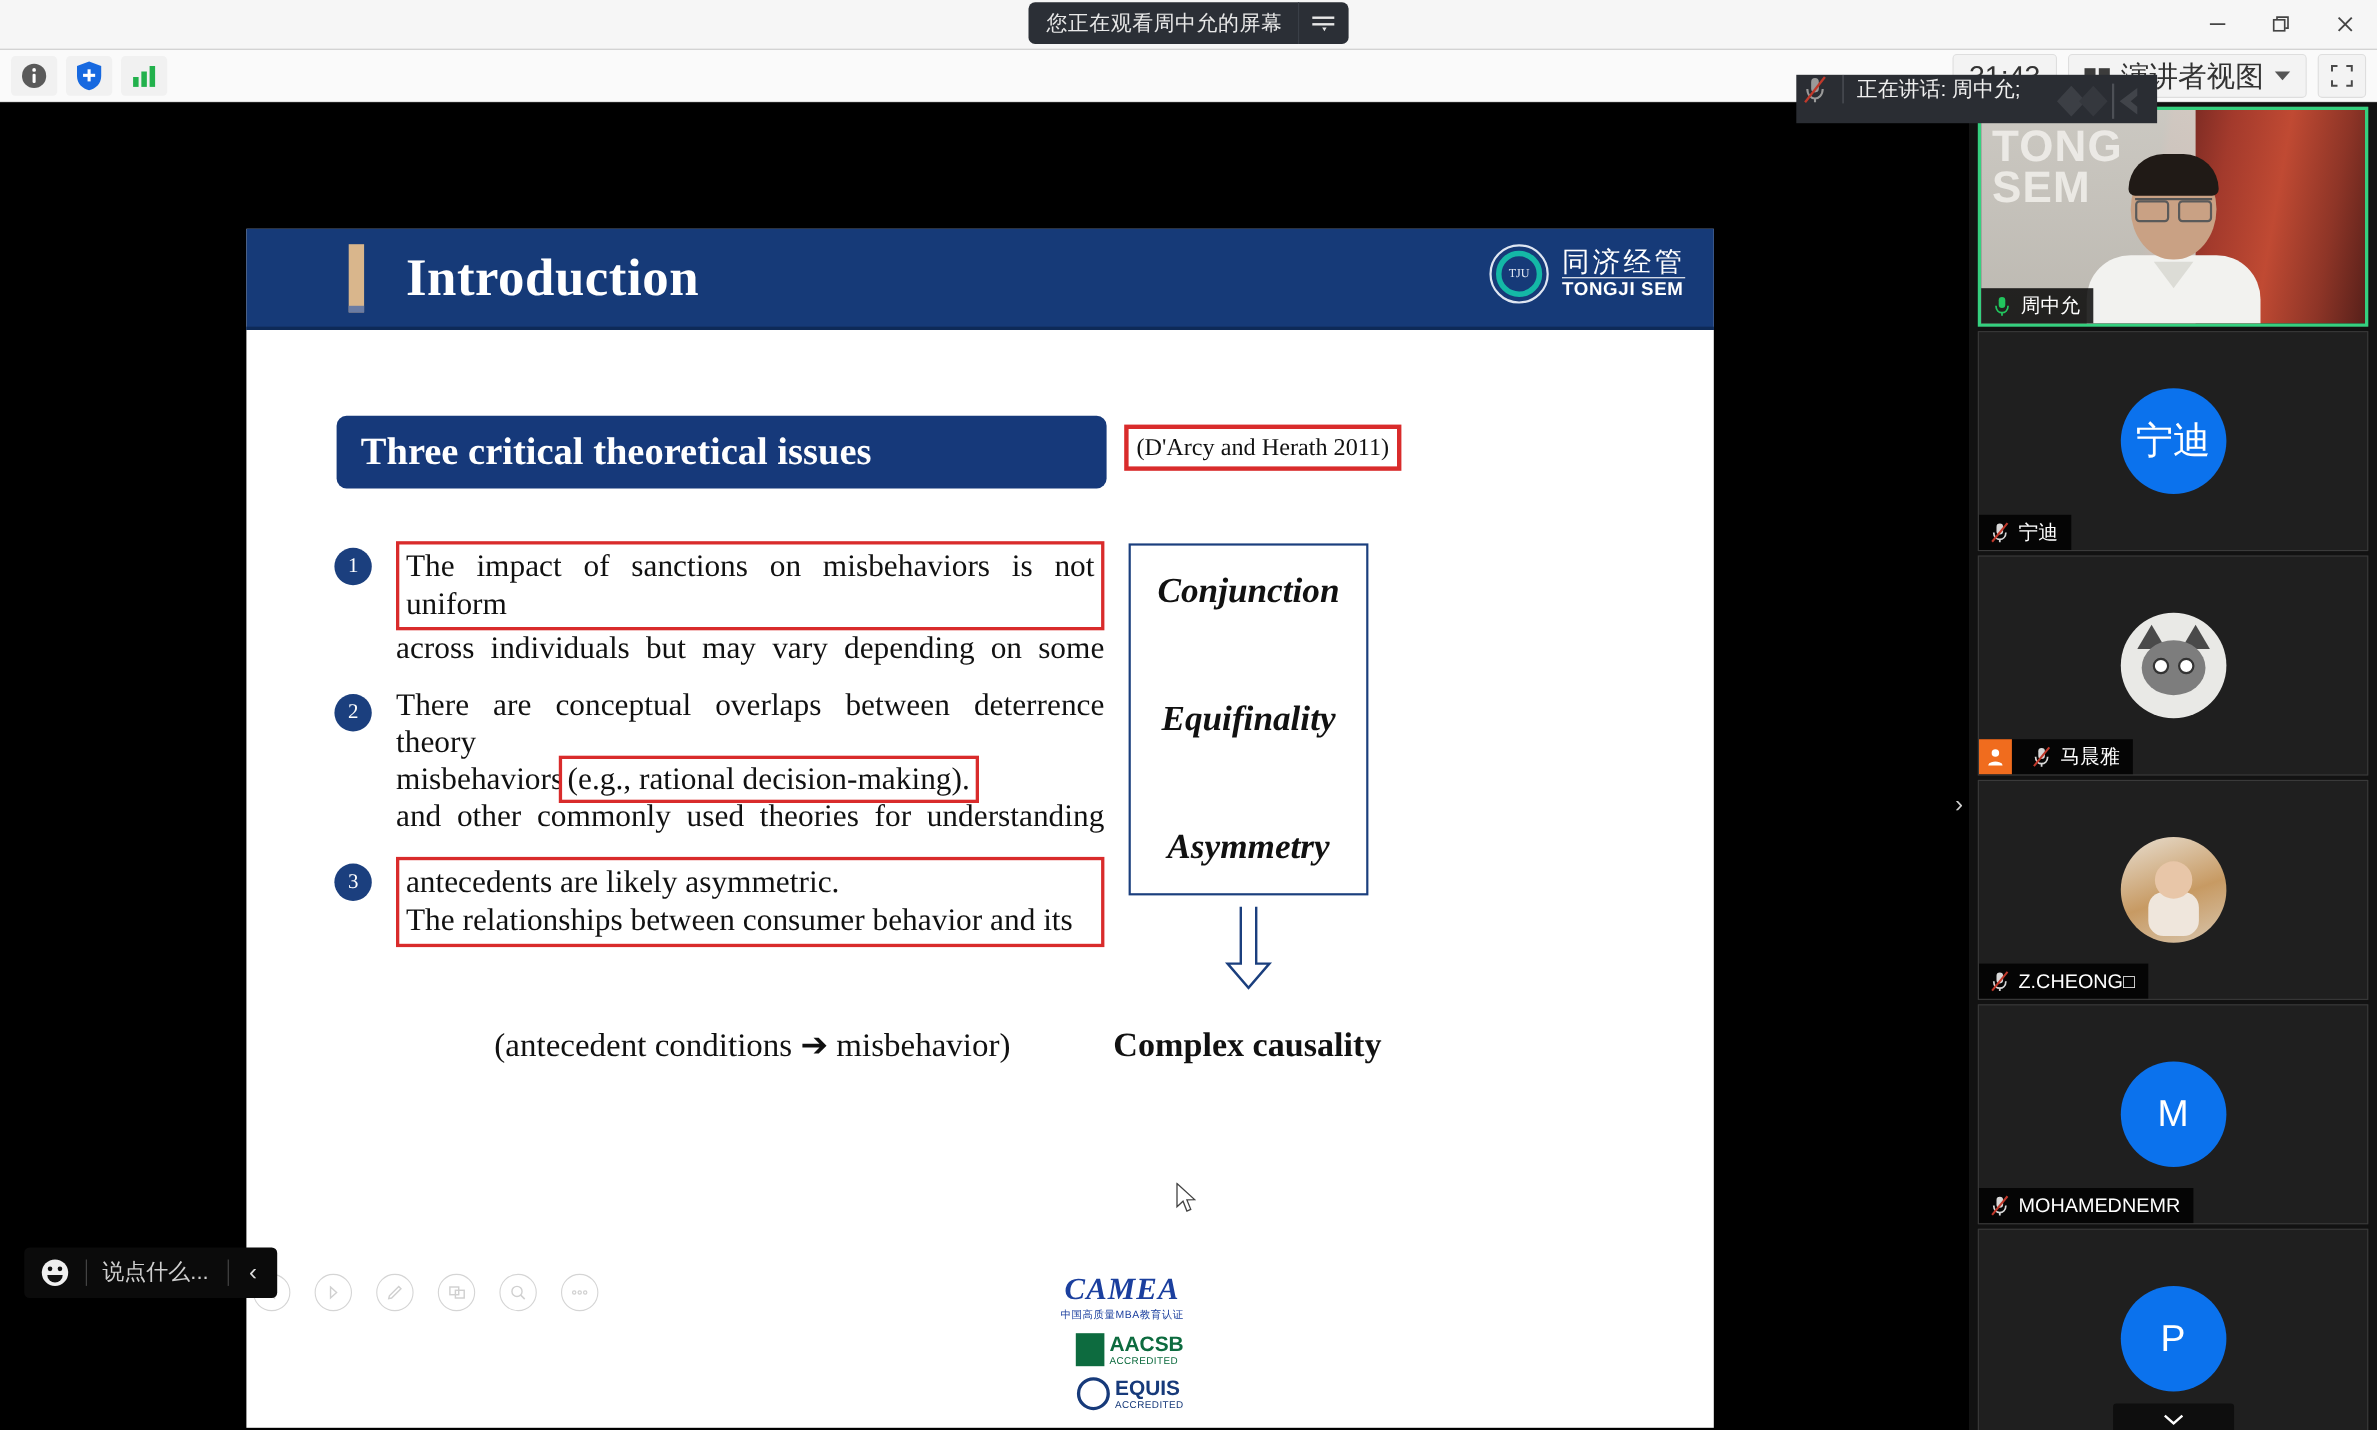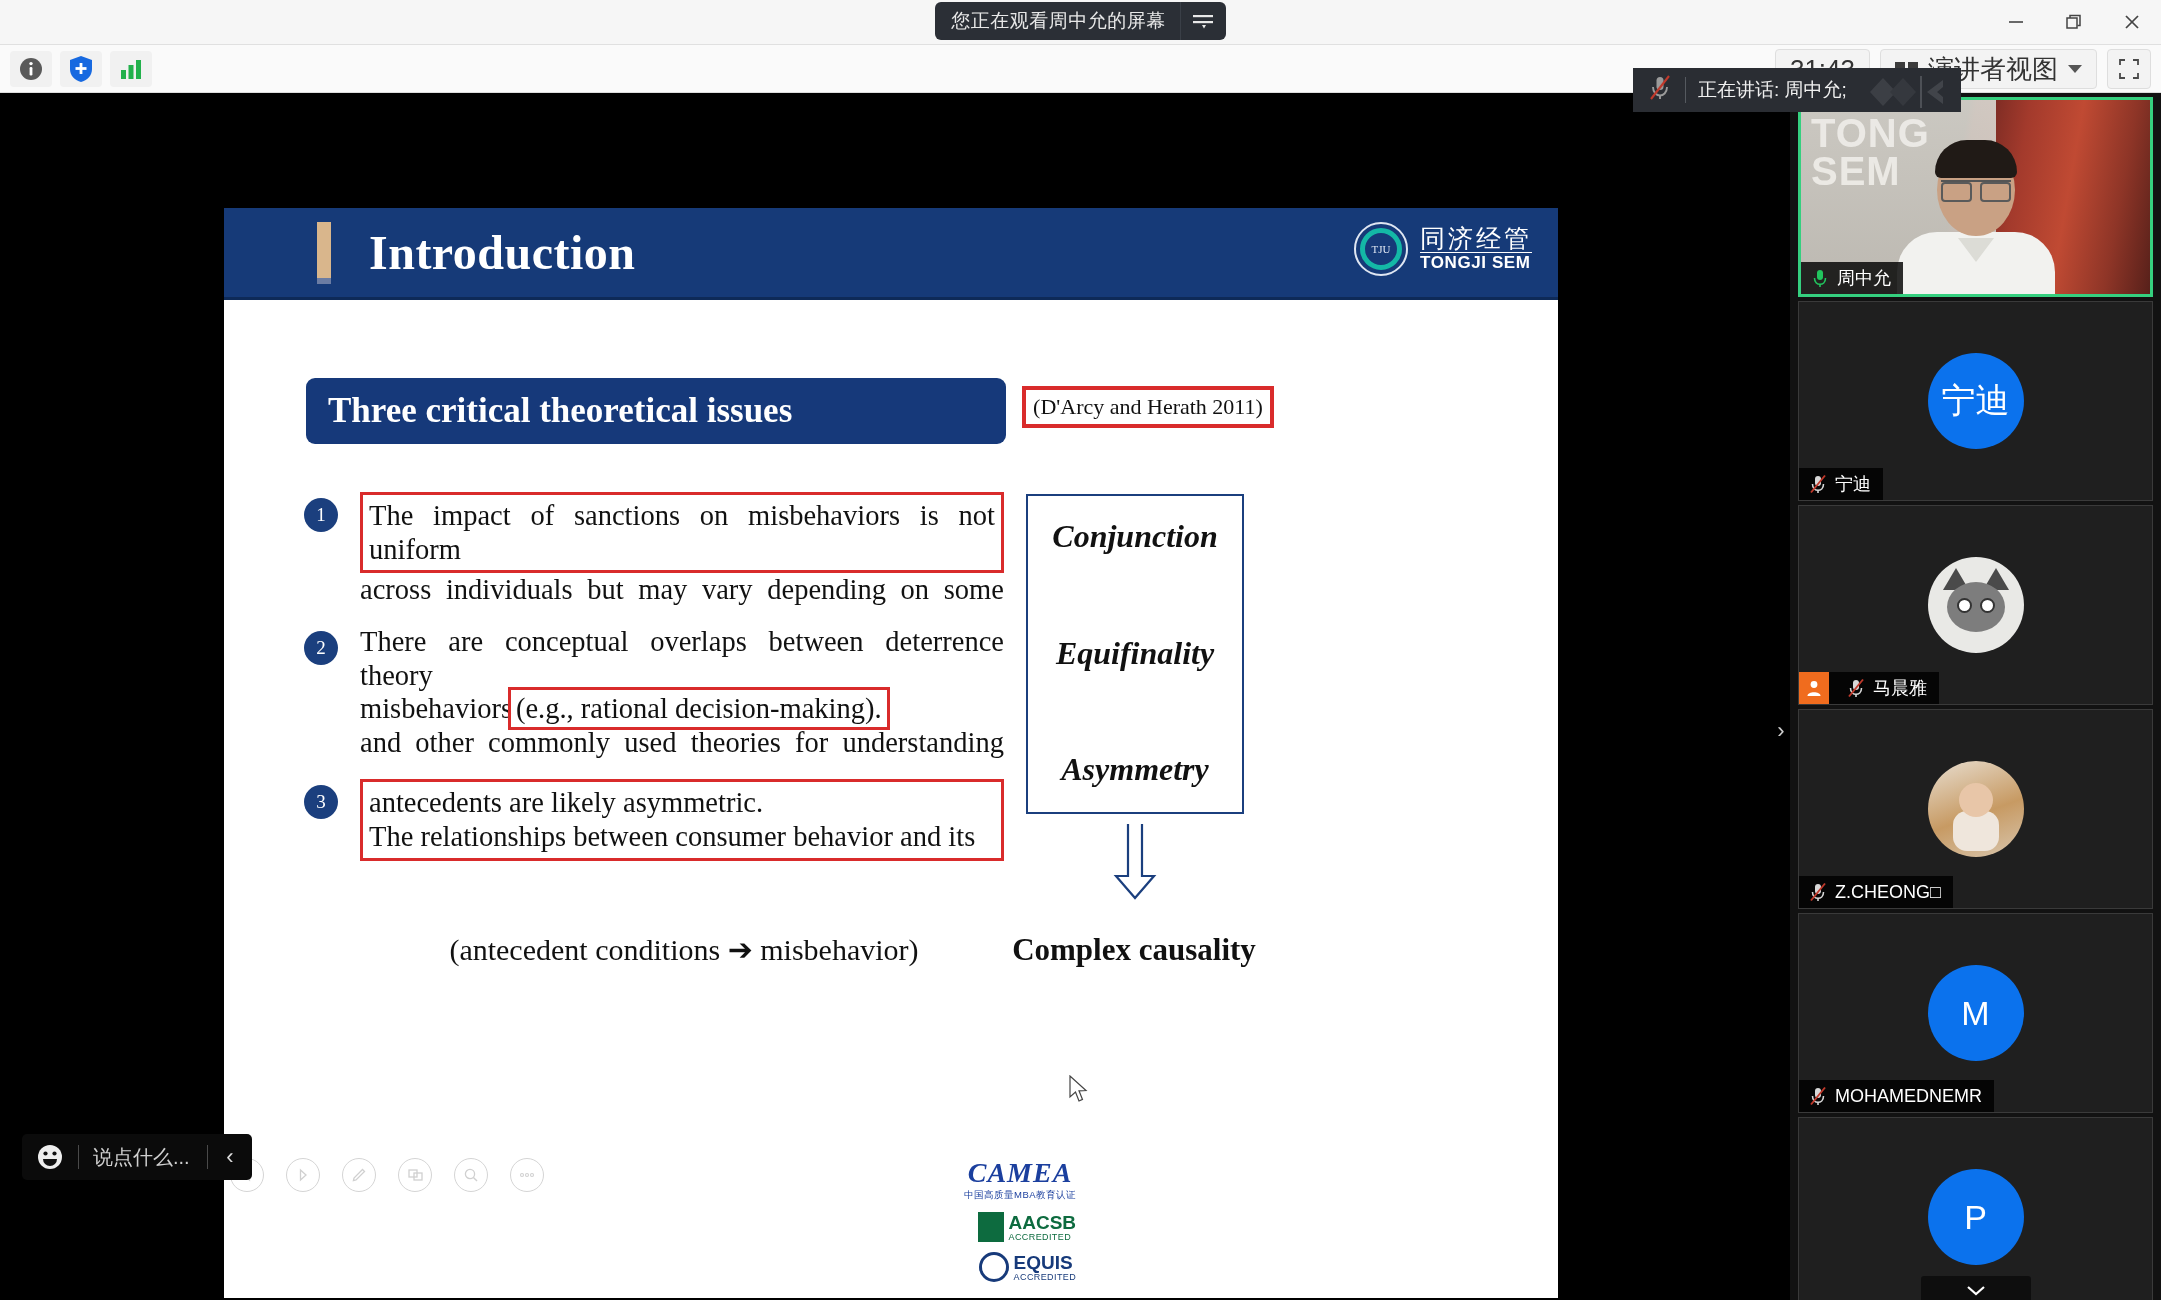--- a/index.html
+++ b/index.html
@@ -65,22 +65,22 @@
            border-right: 7px solid transparent; border-top: 8px solid #555; }
   .fs-btn {
     width: 44px; height: 40px; background: #f3f3f3; border: 1px solid #dedede;
     border-radius: 4px; display: flex; align-items: center; justify-content: center;
     cursor: pointer;
   }
 
   
   .speaking-overlay {
     position: absolute; left: 1633px; top: 68px; width: 328px; height: 44px;
-    background: #2a2d33; display: flex; align-items: center; gap: 12px;
-    padding-left: 14px; z-index: 40; overflow: hidden;
+    background: #2a2d33; display: flex; align-items: flex-start; gap: 12px;
+    padding-left: 4px; z-index: 40; overflow: hidden;
   }
   .speaking-overlay .divider { width: 1px; height: 26px; background: #55595f; }
   .speaking-overlay .txt { color: #f0f0f0; font-size: 19px; }
   .so-shapes { position: absolute; right: 6px; top: 4px; opacity: .55; }
 
   
   .stage {
     position: absolute; left: 0; top: 93px; width: 1790px; height: 1115px;
     background: #000;
   }

